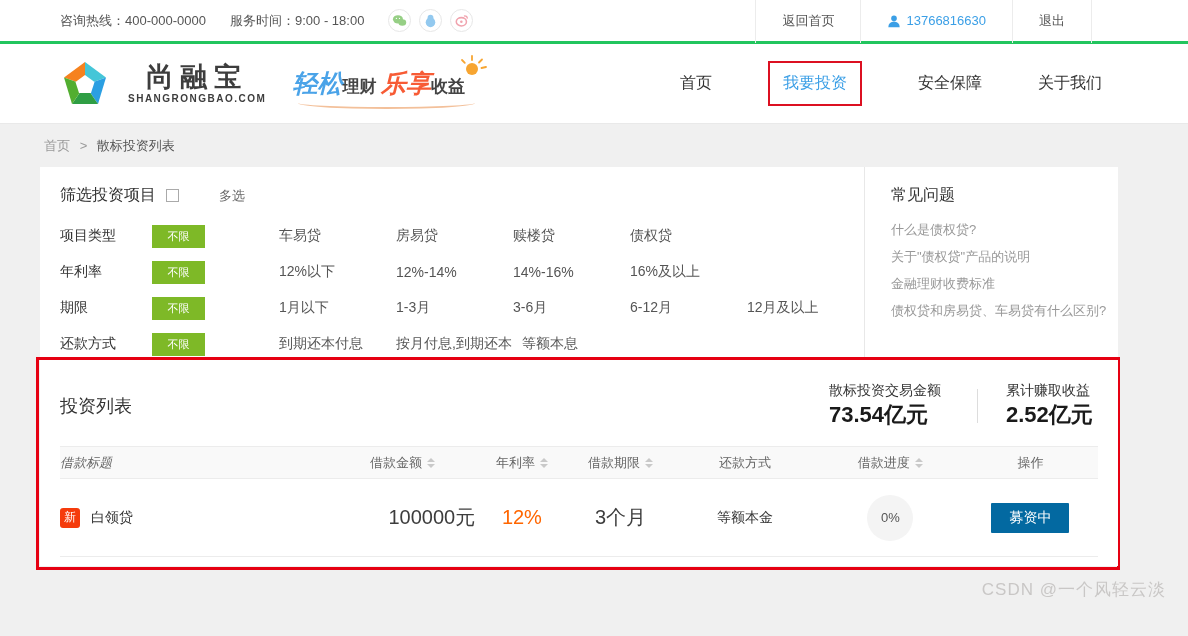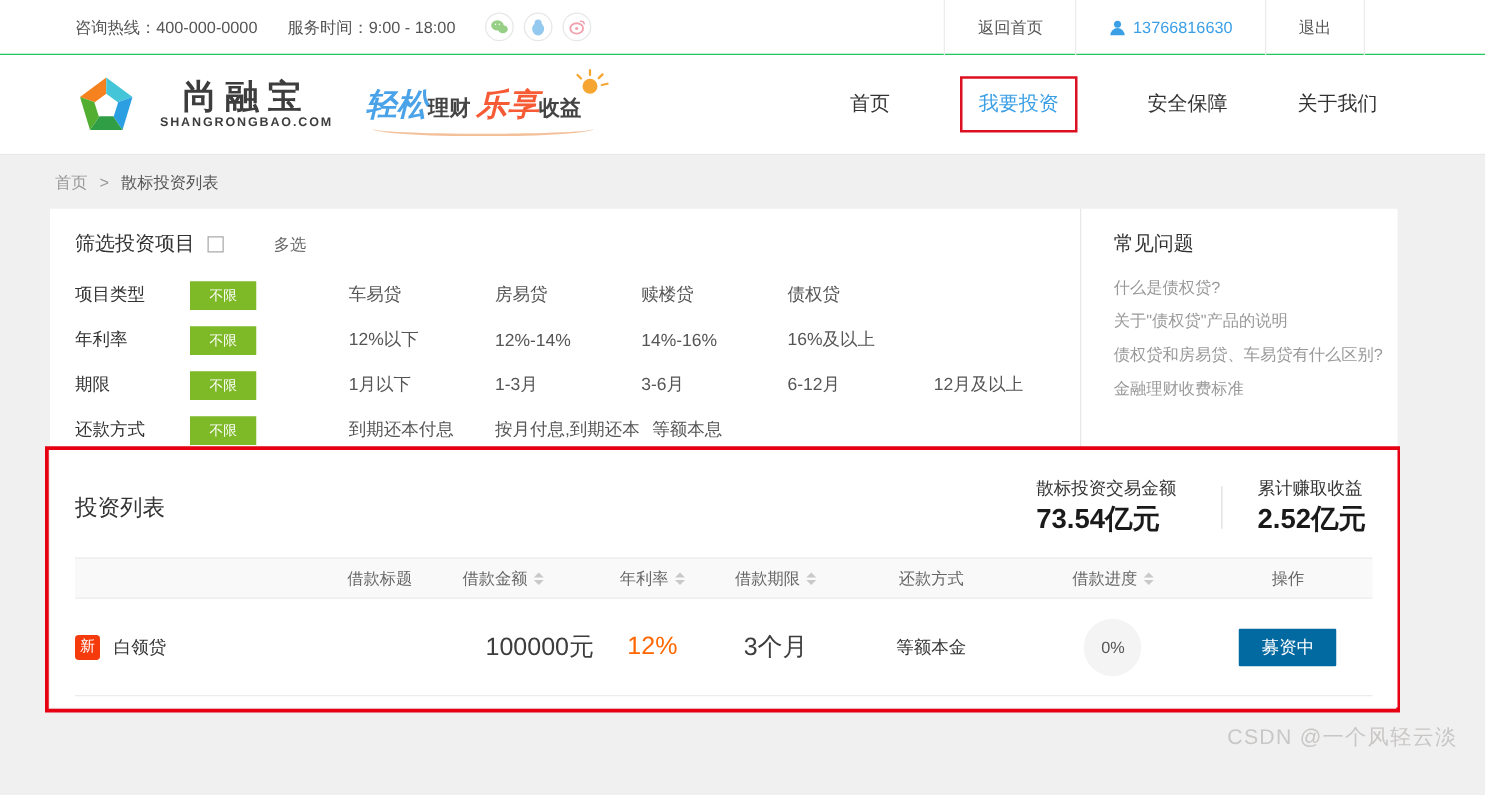--- a/index.html
+++ b/index.html
@@ -2,21 +2,21 @@
 <html><head>
 <meta charset="utf-8">
 <style>
   * { margin:0; padding:0; box-sizing:border-box; }
   html,body { width:1188px; height:636px; }
   body {
     font-family:"Liberation Sans","DejaVu Sans",sans-serif;
     background:#fff; color:#333; overflow:hidden; position:relative;
   }
   
-  .topbar { height:44px; display:flex; align-items:center; border-bottom:1px solid #22c55e; background:#fff; }
+  .topbar { height:44px; display:flex; align-items:center; border-bottom:3px solid #22c55e; background:#fff; }
   .topbar-left { display:flex; align-items:center; margin-left:60px; font-size:13px; color:#555; }
   .topbar-left b { font-weight:normal; color:#555; }
   .hot-num { margin-right:24px; }
   .social { display:flex; align-items:center; gap:8px; margin-left:24px; }
   .soc-circle { width:23px; height:23px; border:1px solid #e7e7e7; border-radius:50%; display:flex; align-items:center; justify-content:center; background:#fff; }
   .topbar-right { margin-left:auto; display:flex; align-items:stretch; height:44px; margin-right:96px; }
   .top-cell { display:flex; align-items:center; padding:0 26px; font-size:13px; color:#555; border-left:1px solid #ececec; cursor:pointer; }
   .top-cell.last { border-right:1px solid #ececec; }
   .top-cell.phone { color:#3b9fe6; }
   .user-ico { margin-right:5px; display:inline-flex; }
@@ -69,21 +69,21 @@
   .tbl-header { display:flex; align-items:center; height:33px; background:#f9f9f9; border-top:1px solid #ececec; border-bottom:1px solid #ececec; margin:0 20px; font-size:13px; color:#666; }
   .tbl-row { display:flex; align-items:center; height:78px; margin:0 20px; border-bottom:1px solid #ececec; }
   .c1{width:26%; text-align:left; display:flex; align-items:center;}
   .c2{width:14%; text-align:right;}
   .c3{width:9%;  text-align:center;}
   .c4{width:10%; text-align:center;}
   .c5{width:14%; text-align:center;}
   .c6{width:14%; text-align:center; display:flex; justify-content:center;}
   .c7{width:13%; text-align:center; display:flex; justify-content:center;}
   .th { display:flex; align-items:center; justify-content:center; }
-  .th.c1 { justify-content:flex-end; }
+  .th.c1 { justify-content:flex-start;font-style:italic; }
   .sort { display:inline-flex; flex-direction:column; margin-left:5px; }
   .sort i { width:0; height:0; border-left:4px solid transparent; border-right:4px solid transparent; display:block; }
   .sort .up { border-bottom:4px solid #c9c9c9; margin-bottom:2px; }
   .sort .down { border-top:4px solid #c9c9c9; }
   .badge-new { width:20px; height:20px; background:#f53b0c; color:#fff; font-size:12px; border-radius:3px; display:inline-flex; align-items:center; justify-content:center; margin-right:11px; }
   .loan-title { font-size:14px; color:#333; }
   .big { font-size:20px; color:#3d3d3d; }
   .rate { font-size:20px; color:#ff6600; }
   .repay { font-size:14px; color:#333; }
   .prog-circle { width:46px; height:46px; border-radius:50%; background:#f4f4f4; display:flex; align-items:center; justify-content:center; font-size:13px; color:#555; }
@@ -234,22 +234,22 @@
         <span class="f-opt">到期还本付息</span>
         <span class="f-opt">按月付息,到期还本</span>
         <span class="f-opt">等额本息</span>
       </div>
     </div>
 
     <div class="p1-right">
       <div class="faq-title">常见问题</div>
       <div class="faq-link">什么是债权贷?</div>
       <div class="faq-link">关于"债权贷"产品的说明</div>
+      <div class="faq-link">金融理财收费标准</div>
       <div class="faq-link">债权贷和房易贷、车易贷有什么区别?</div>
-      <div class="faq-link">金融理财收费标准</div>
     </div>
   </div>
 
   <div class="redbox"></div>
 
   <div class="panel2">
     <div class="list-head">
       <span class="list-title">投资列表</span>
       <div class="stats">
         <div class="stat">

